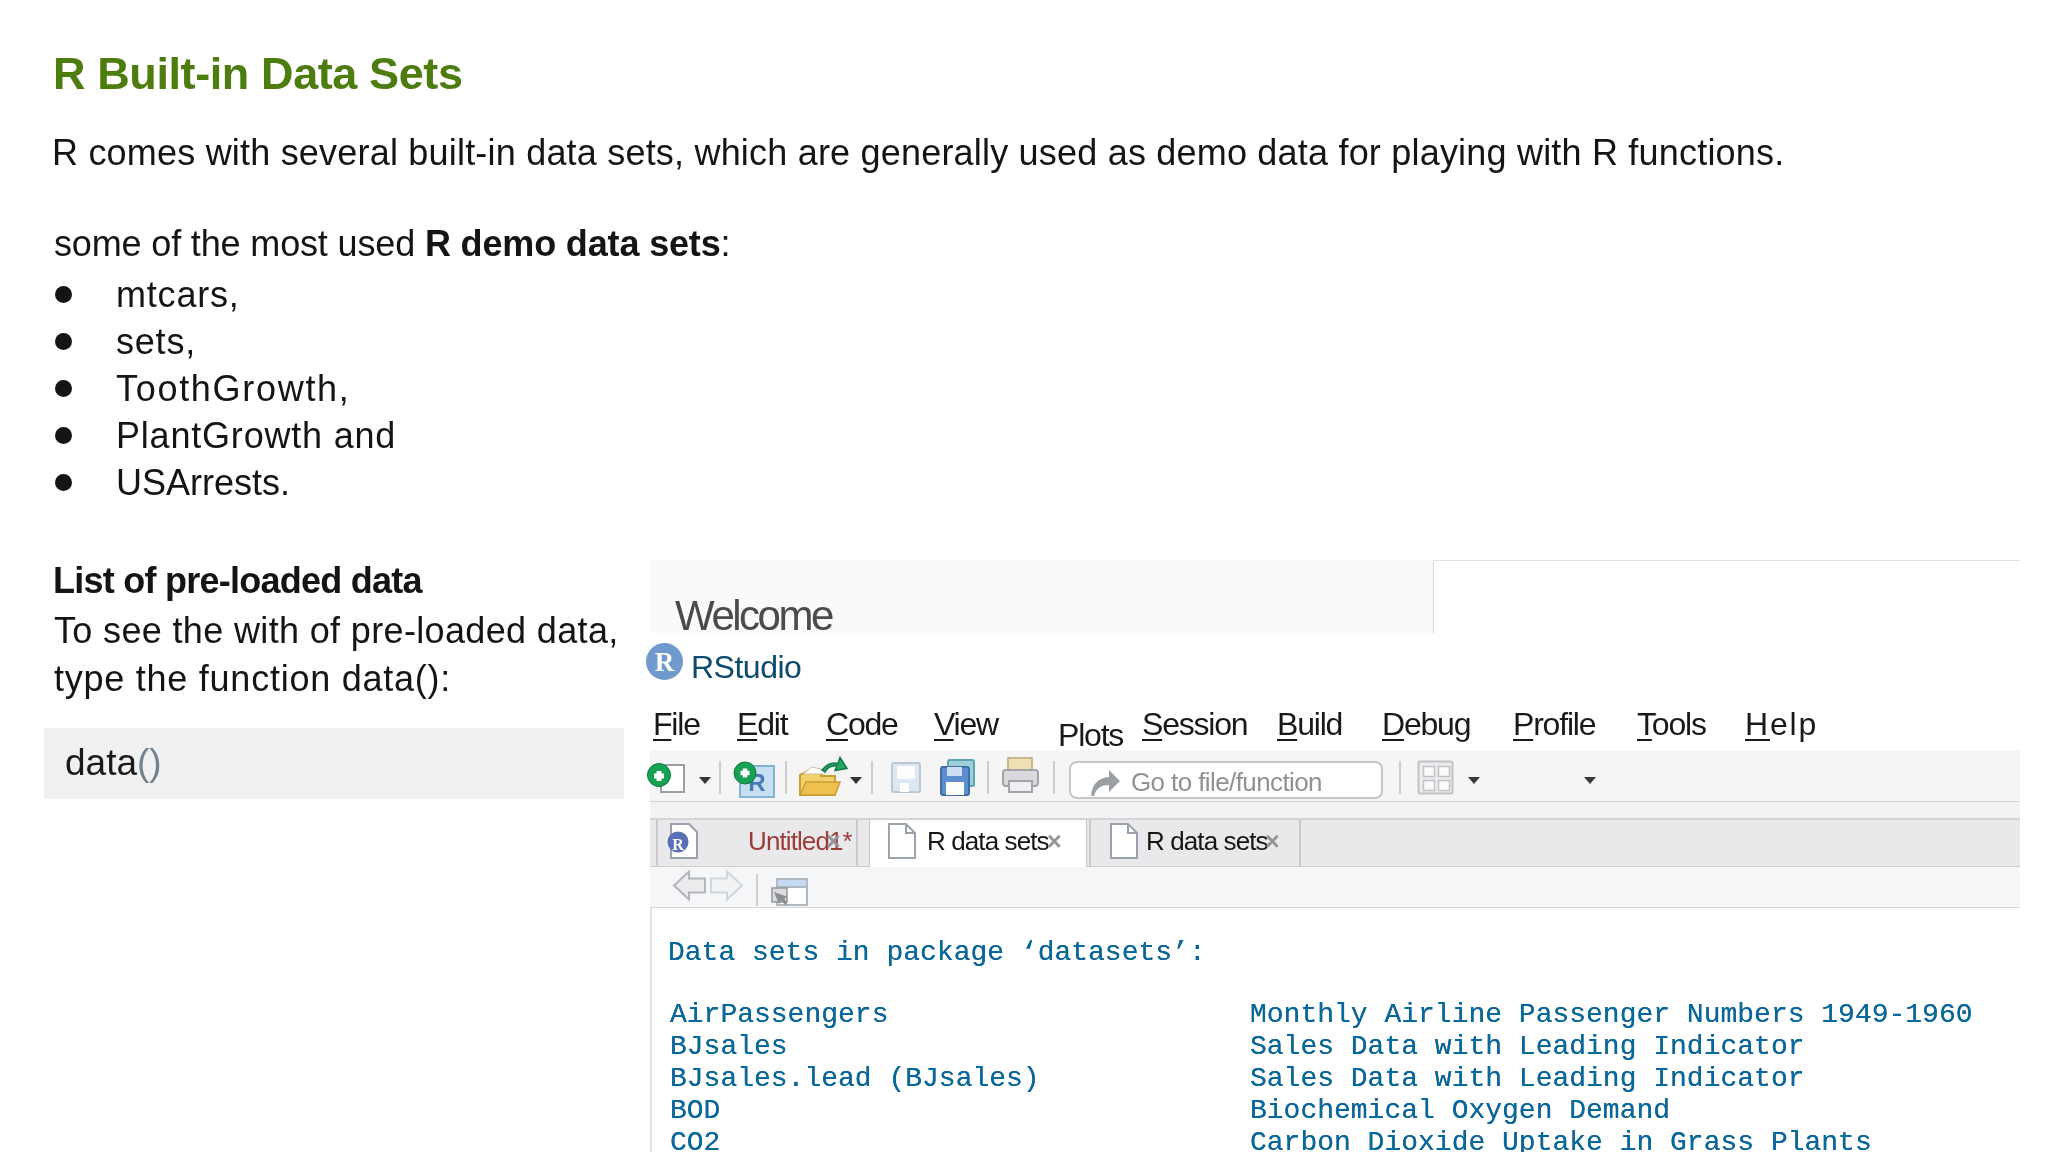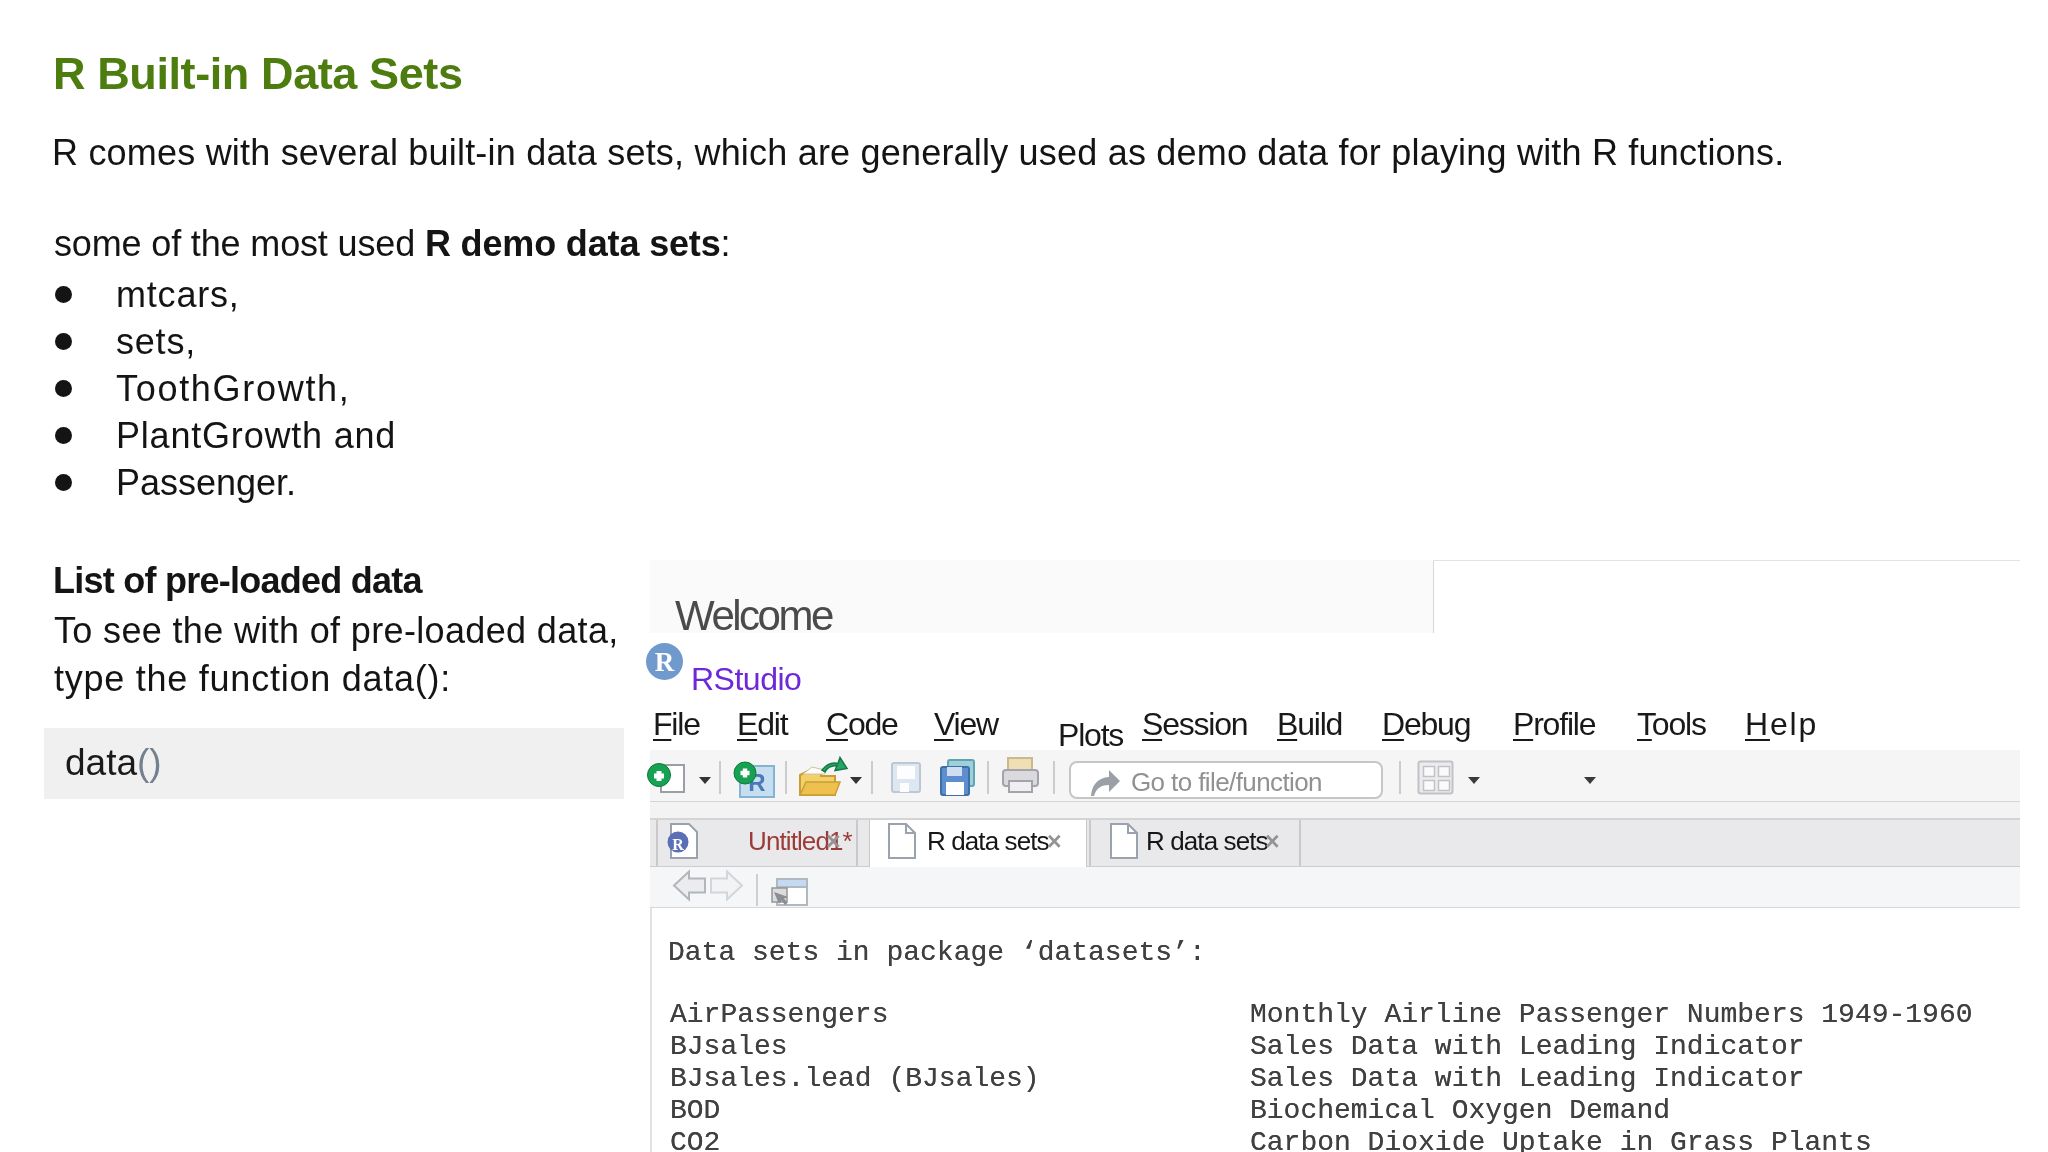--- a/index.html
+++ b/index.html
@@ -21,60 +21,60 @@
   #codetxt{left:65px;top:744px;font-size:37px;color:#1a1a1a;}
   #codetxt .par{color:#73808e;}
   
   #shot{left:650px;top:560px;width:1370px;height:592px;background:#ffffff;}
   #welband{position:absolute;left:0;top:0;height:73px;background:#fbfafb;border-right:1px solid #d7d7d7;width:783px;}
   #topline{position:absolute;left:783px;top:0;width:587px;height:1px;background:#e2e2e2;}
   #welcome{left:25px;top:35px;font-size:42px;letter-spacing:-2.5px;color:#4b4b4b;}
   #rslogo{left:-4px;top:83px;width:37px;height:37px;border-radius:50%;background:#7099cc;}
   #rslogo span{position:absolute;left:0;top:0;width:37px;height:37px;text-align:center;
      font-family:"Liberation Serif",serif;font-weight:bold;font-size:27px;line-height:39px;color:#fff;}
-  #rstext{left:41px;top:103px;font-size:32px;letter-spacing:-0.5px;color:#6d28d9;}
+  #rstext{left:41px;top:91px;font-size:32px;letter-spacing:-0.5px;color:#0c4a6e;}
   .menu{top:148px;font-size:32px;letter-spacing:-1.2px;color:#191919;}
   .menu u{text-decoration:underline;text-underline-offset:4px;text-decoration-thickness:2px;}
   #toolbar{position:absolute;left:0;top:190px;height:52px;background:#f5f5f6;border-bottom:1.5px solid #d4d4d6;width:1370px;box-sizing:border-box;}
   #gobox{position:absolute;left:419px;top:201px;width:314px;height:38px;background:#ffffff;
          border:2px solid #c6c6c8;border-radius:8px;box-sizing:border-box;}
   #gotxt{left:481px;top:209px;font-size:26px;color:#8f9193;letter-spacing:-0.6px;}
   #addins{left:848px;top:207px;font-size:25px;color:#2a2a2a;letter-spacing:-1px;margin-top:40px;}
   #bandA{position:absolute;left:0;top:242px;height:16px;background:#f3f3f4;width:1370px;}
   #lineA{position:absolute;left:0;top:258px;height:1.5px;background:#d4d4d6;width:1370px;}
   #tabstrip{position:absolute;left:0;top:259.5px;height:47px;background:#e9e9eb;width:1370px;border-bottom:1.5px solid #cdcdcf;box-sizing:border-box;}
   .tabline{position:absolute;top:259.5px;height:46px;width:1.5px;background:#c9c9cb;}
   #tab2{position:absolute;left:218.5px;top:259.5px;width:218px;height:47.5px;background:#ffffff;
         border-left:1.5px solid #c8c8ca;border-right:1.5px solid #c8c8ca;box-sizing:border-box;}
   .tabtxt{font-size:26px;letter-spacing:-0.9px;color:#161616;top:268px;}
   .tabx{font-size:25px;color:#949494;top:269px;font-weight:bold;}
   #nav2{position:absolute;left:0;top:306.5px;height:41.5px;background:#f4f6f8;border-bottom:1px solid #d8d8d8;width:1370px;box-sizing:border-box;}
   
-  .cons{font-family:"Liberation Mono",monospace;font-size:28px;color:#404040;line-height:32.1px;text-shadow:0 0 0.6px rgba(20,20,20,0.7);}
+  .cons{font-family:"Liberation Mono",monospace;font-size:28px;color:#0369a1;line-height:32.1px;text-shadow:0 0 0.6px rgba(20,20,20,0.7);}
   #chdr{left:18px;top:377px;}
   #cnames{left:20px;top:439px;}
   #cdescs{left:600px;top:439px;}
   svg{position:absolute;overflow:visible;}
 </style>
 </head>
 <body>
   <div class="abs" id="title">R Built-in Data Sets</div>
   <div class="abs body" id="p1">R comes with several built-in data sets, which are generally used as demo data for playing with R functions.</div>
   <div class="abs body" id="p2">some of the most used <b>R demo data sets</b>:</div>
 
   <div class="abs bdot" style="top:286px;"></div>
   <div class="abs body bullettxt" style="top:277px;">mtcars,</div>
   <div class="abs bdot" style="top:333px;"></div>
   <div class="abs body bullettxt" style="top:324px;">sets,</div>
   <div class="abs bdot" style="top:380px;"></div>
   <div class="abs body bullettxt" style="top:371px;letter-spacing:1.7px;">ToothGrowth,</div>
   <div class="abs bdot" style="top:427px;"></div>
   <div class="abs body bullettxt" style="top:418px;">PlantGrowth and</div>
   <div class="abs bdot" style="top:474px;"></div>
-  <div class="abs body bullettxt" style="top:465px;letter-spacing:0px;">Passenger.</div>
+  <div class="abs body bullettxt" style="top:465px;letter-spacing:0px;">USArrests.</div>
 
   <div class="abs body" id="lst">List of pre-loaded data</div>
   <div class="abs body" id="l6">To see the with of pre-loaded data,</div>
   <div class="abs body" id="l7">type the function data():</div>
 
   <div class="abs" id="codebox"></div>
   <div class="abs" id="codetxt">data<span class="par">()</span></div>
 
   <div class="abs" id="shot">
     <div id="welband"></div>

